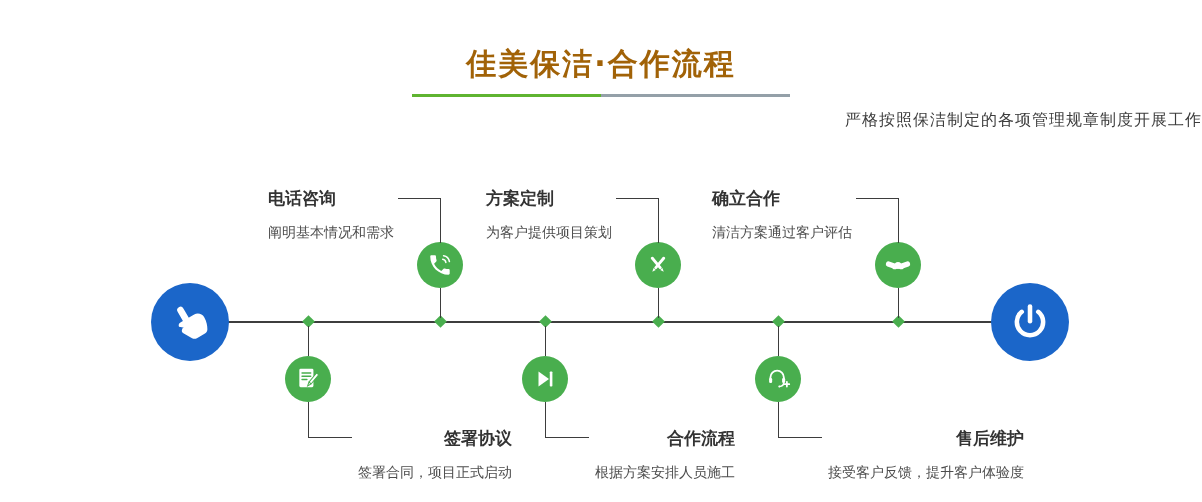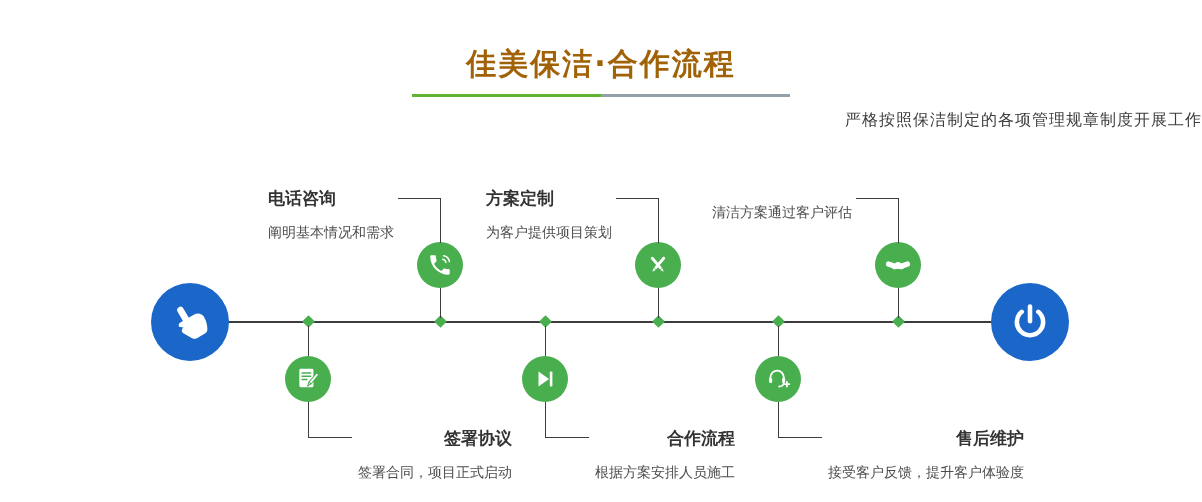--- a/index.html
+++ b/index.html
@@ -187,20 +187,21 @@
           <rect x="12.5" y="9.8" width="10" height="4.6" rx="2" transform="rotate(-20 17.5 12)"></rect>
           <circle cx="9.2" cy="13.4" r="2.2"></circle>
           <circle cx="14.8" cy="13.4" r="2.2"></circle>
           <circle cx="12" cy="12.4" r="3"></circle>
         </svg>
       </span>
     </div>
     <span class="vline" style="left:898px;top:198px;height:45px"></span>
     <span class="hline" style="left:856px;top:198px;width:42px"></span>
     <div class="label top-label" style="right:350px;top:188px">
+      <div class="step-title">确立合作</div>
       <div class="step-desc">清洁方案通过客户评估</div>
     </div>
   </div>
 
   <div>
     <span class="diamond" style="left:774px"></span>
     <span class="vline" style="left:778px;top:326px;height:30px"></span>
     <div class="gcircle" style="left:755px;top:356px">
       <span style="display:flex">
         <svg viewBox="0 0 24 24" width="26" height="26">

